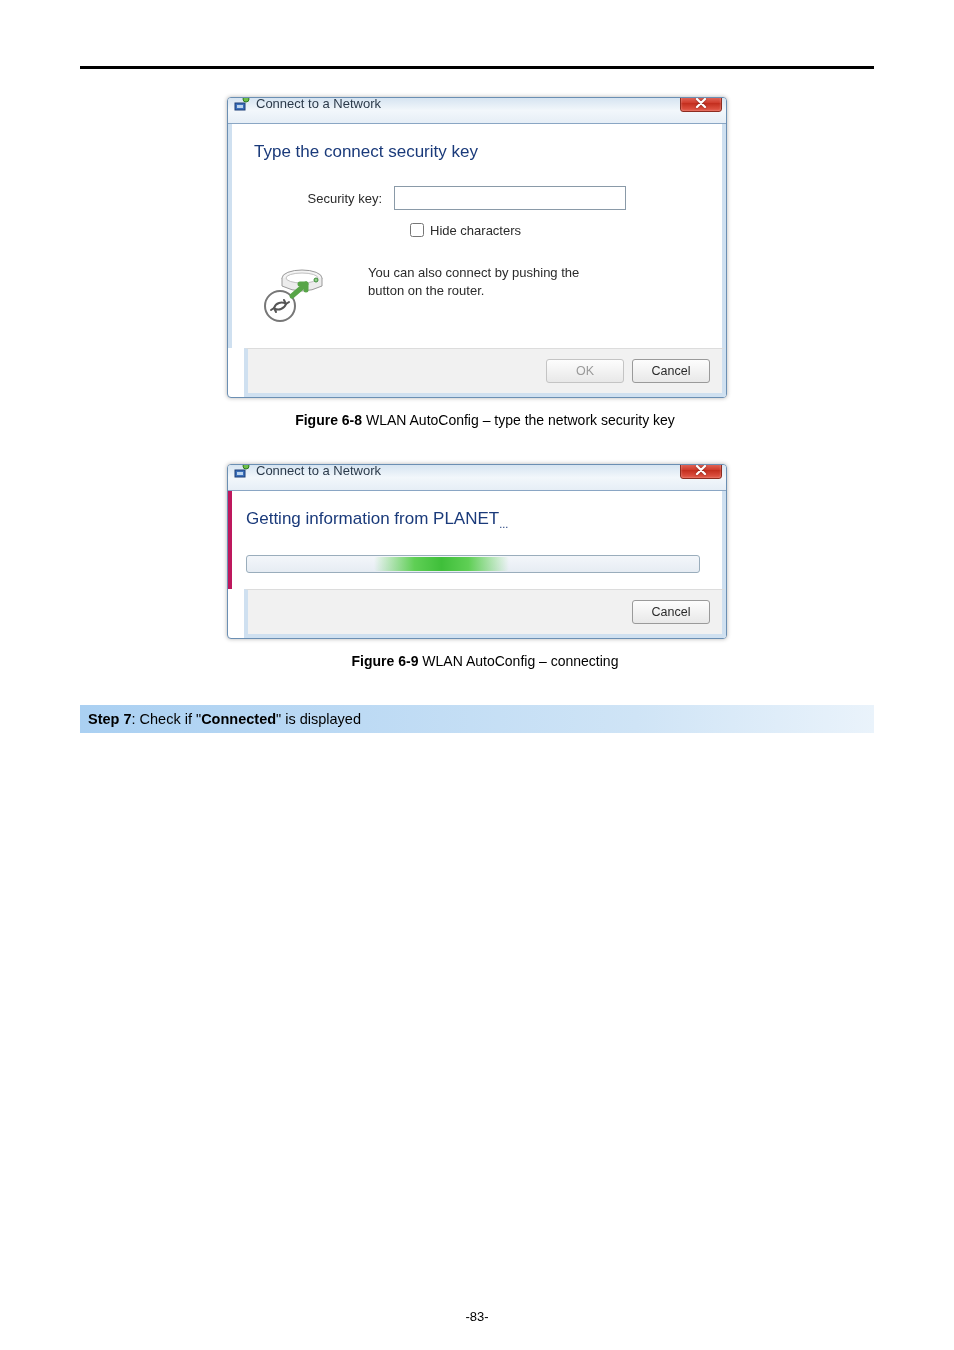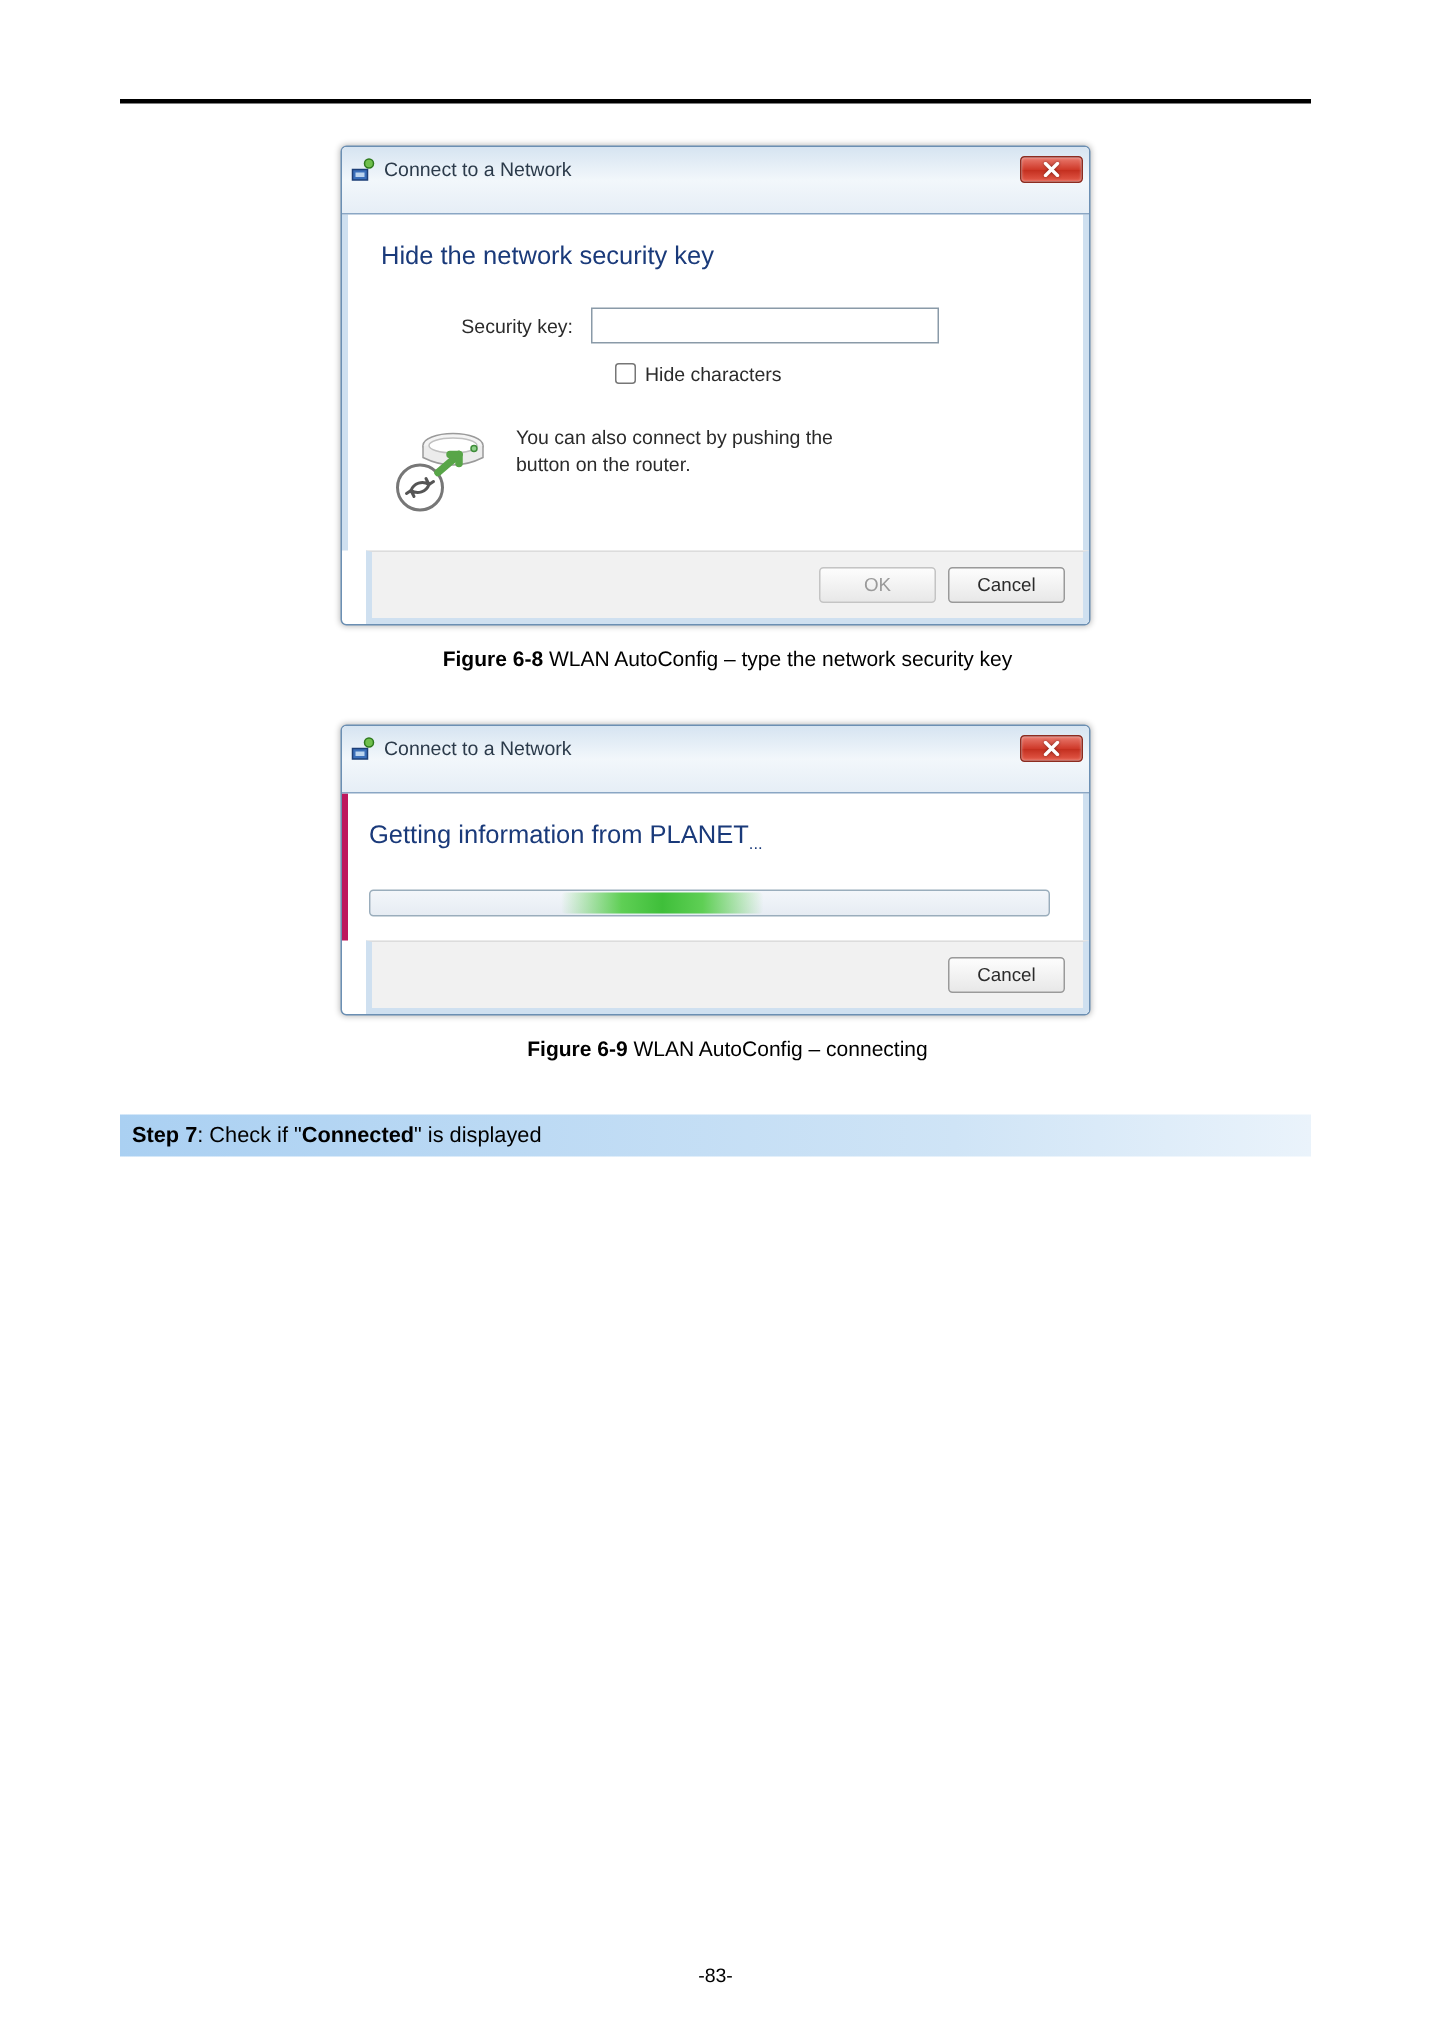--- a/index.html
+++ b/index.html
@@ -24,21 +24,21 @@
   .dialog {
     width: 500px;
     margin: 0 auto;
     border: 1px solid #6b8fb3;
     border-radius: 4px;
     background: #fff;
     box-shadow: 0 0 4px rgba(0,0,0,0.3);
     overflow: hidden;
   }
   .titlebar {
-    height: 45px;
+    height: 26px;
     background: linear-gradient(to bottom, #d6e4f1 0%, #f2f7fb 50%, #e6eef6 100%);
     border-bottom: 1px solid #8aa6c4;
     display: flex;
     align-items: center;
     padding: 0 4px 15px 6px;
     position: relative;
   }
   .titlebar .app-icon {
     width: 16px; height: 16px;
     margin-right: 6px;
@@ -102,20 +102,21 @@
     padding: 6px 0 10px 0;
   }
   .router-icon {
     width: 90px; display:flex; justify-content:flex-end; padding-right:10px;
   }
   .info-text {
     font-size: 13px;
     color: #2b2b2b;
     line-height: 1.35;
     max-width: 250px;
+    margin-left: 24px;
   }
 
   .dialog-footer {
     background: #f1f1f1;
     border-top: 1px solid #dcdcdc;
     border-left: 4px solid #cfe0f0;
     border-right: 4px solid #cfe0f0;
     border-bottom: 4px solid #cfe0f0;
     padding: 10px 12px;
     display:flex; justify-content:flex-end; gap:8px;margin-left:16px;
@@ -203,21 +204,21 @@
       </span>
       <span class="title">Connect to a Network</span>
       <div class="close-btn">
         <svg width="12" height="10" viewBox="0 0 12 10">
           <path d="M2 1 L10 9 M10 1 L2 9" stroke="#fff" stroke-width="2.2" stroke-linecap="round"></path>
         </svg>
       </div>
     </div>
 
     <div class="dialog-body">
-      <div class="heading">Hide the network security key</div>
+      <div class="heading">Type the connect security key</div>
 
       <div class="form-row">
         <div class="lbl">Security key:</div>
         <div class="field">
           <input type="text" value="" style="">
         </div>
       </div>
 
       <div class="check-row">
         <input type="checkbox" style="">

